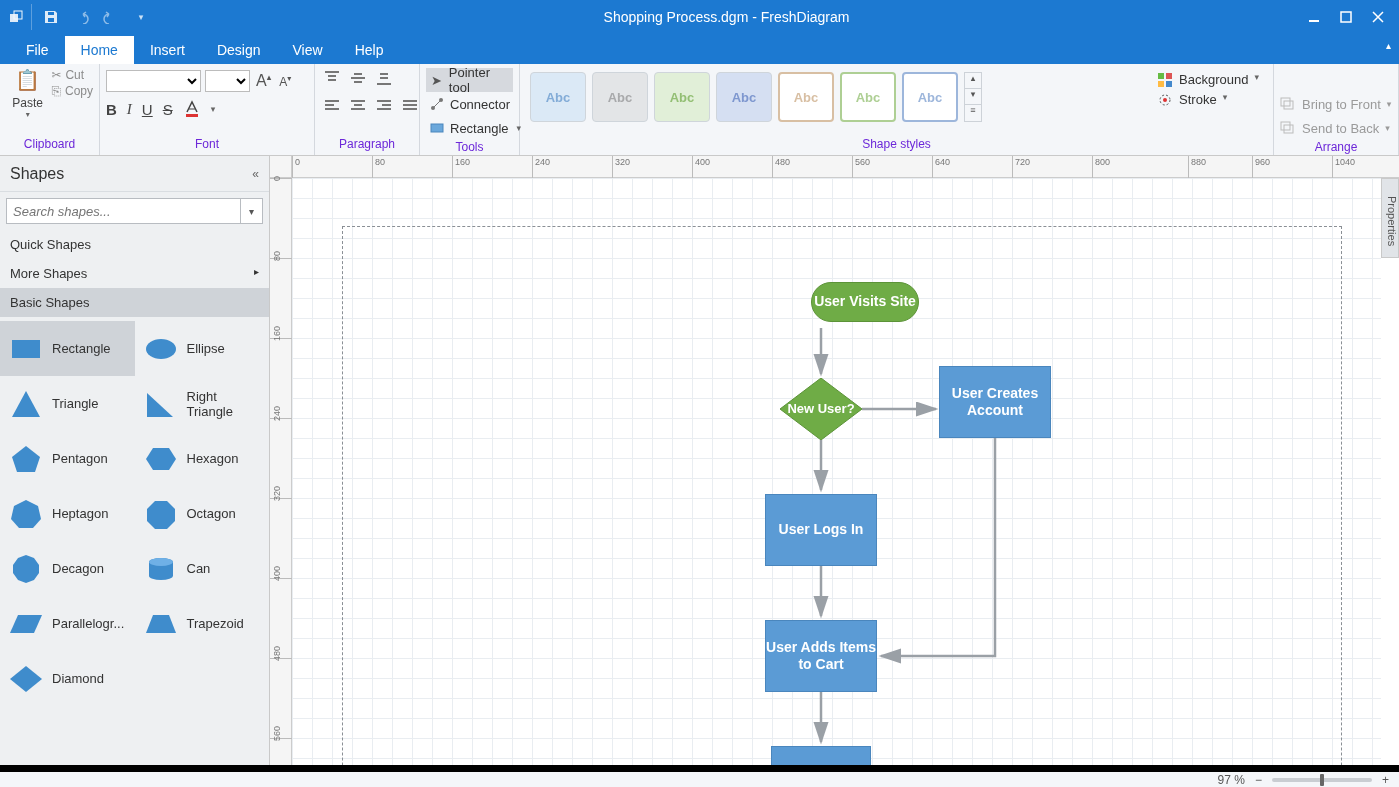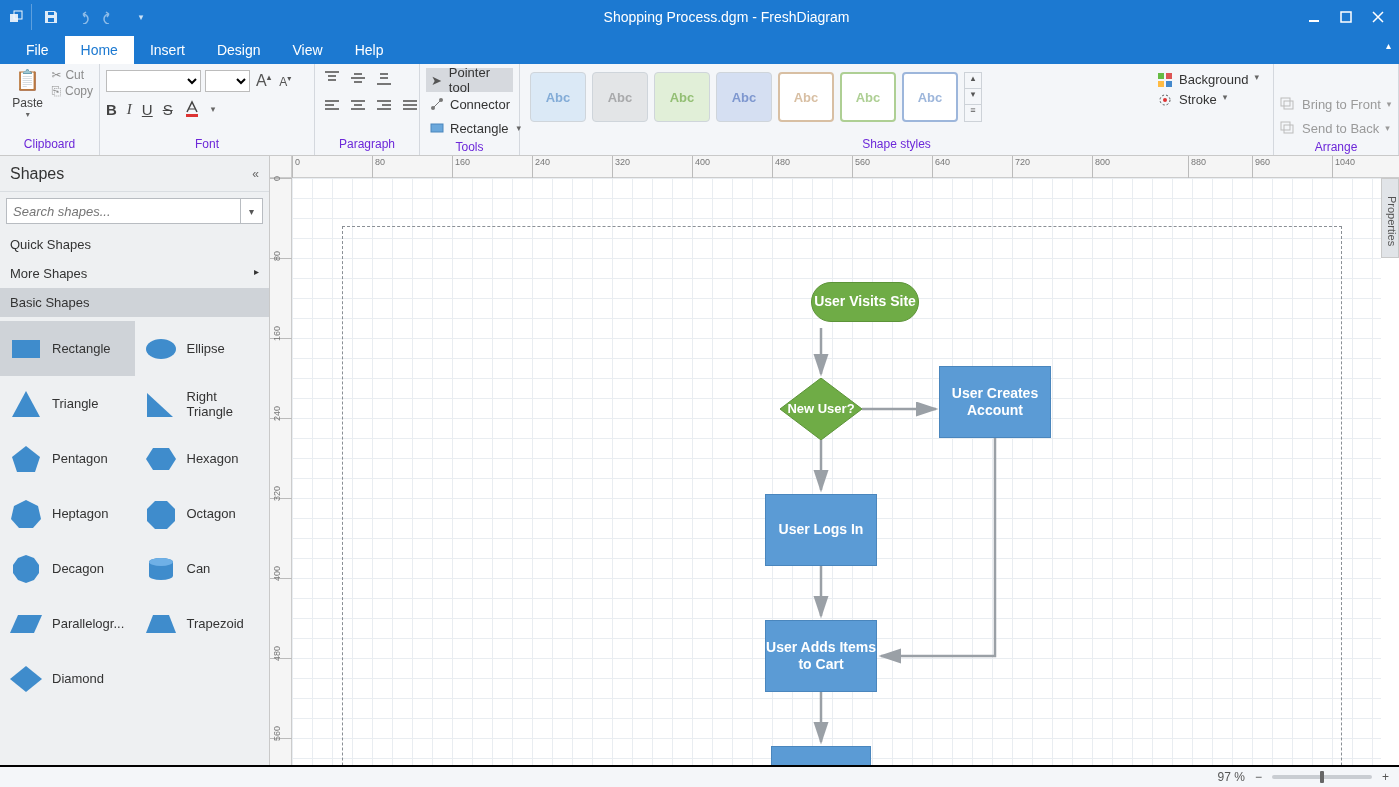--- a/index.html
+++ b/index.html
@@ -79,21 +79,21 @@
   .ruler-v .tick span{position:absolute;left:2px;top:2px;transform:rotate(-90deg);transform-origin:left top;}
   .ruler-corner{position:absolute;top:0;left:0;width:22px;height:22px;background:#f5f5f5;border-right:1px solid #ccc;border-bottom:1px solid #ccc;}
   .canvas{position:absolute;top:22px;left:22px;right:18px;bottom:0;overflow:hidden;background-image:linear-gradient(#e9edf1 1px,transparent 1px),linear-gradient(90deg,#e9edf1 1px,transparent 1px);background-size:20px 20px;background-position:0 0;}
   .page-border{position:absolute;left:50px;top:48px;width:1000px;height:700px;border:1px dashed #8a8f95;}
   .node{position:absolute;color:#fff;font-weight:600;font-size:14px;display:flex;align-items:center;justify-content:center;text-align:center;line-height:1.25;}
   .node.rect{background:#5b9bd5;border:1px solid #4a86bd;}
   .node.round{background:#6fac46;border:1px solid #5c9338;border-radius:20px;}
   
   .sidetab{position:absolute;right:0;top:22px;width:18px;height:80px;background:#e1e4e8;border:1px solid #c9c9c9;writing-mode:vertical-rl;text-orientation:mixed;font-size:11px;color:#555;text-align:center;padding-top:6px;}
   
-  .status{height:22px;background:#f4f6f9;border-top:2px solid #000000;display:flex;align-items:center;justify-content:flex-end;gap:10px;padding:0 10px;font-size:12px;color:#555;}
+  .status{height:22px;background:#f4f6f9;border-top:7px solid #000000;display:flex;align-items:center;justify-content:flex-end;gap:10px;padding:0 10px;font-size:12px;color:#555;}
   .status .slider{width:100px;height:4px;background:#c9cdd2;border-radius:2px;position:relative;}
   .status .slider .knob{position:absolute;top:-4px;left:48px;width:4px;height:12px;background:#666;border-radius:1px;}
   svg{display:block;}
 </style>
 </head>
 <body>
 
 <div class="titlebar">
   <div class="qat">
     <div class="qbtn sep">

